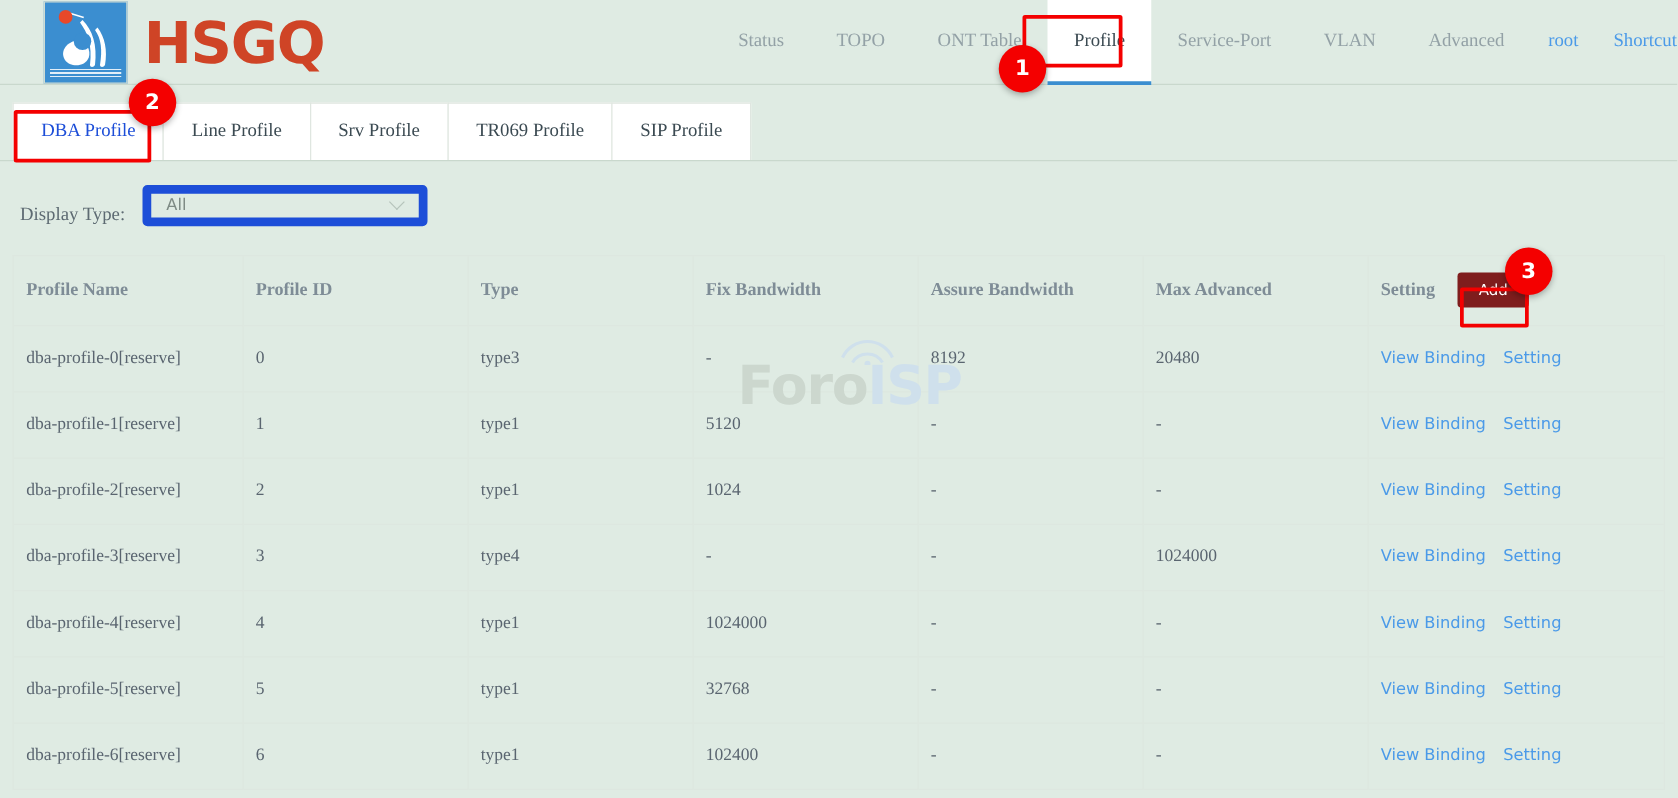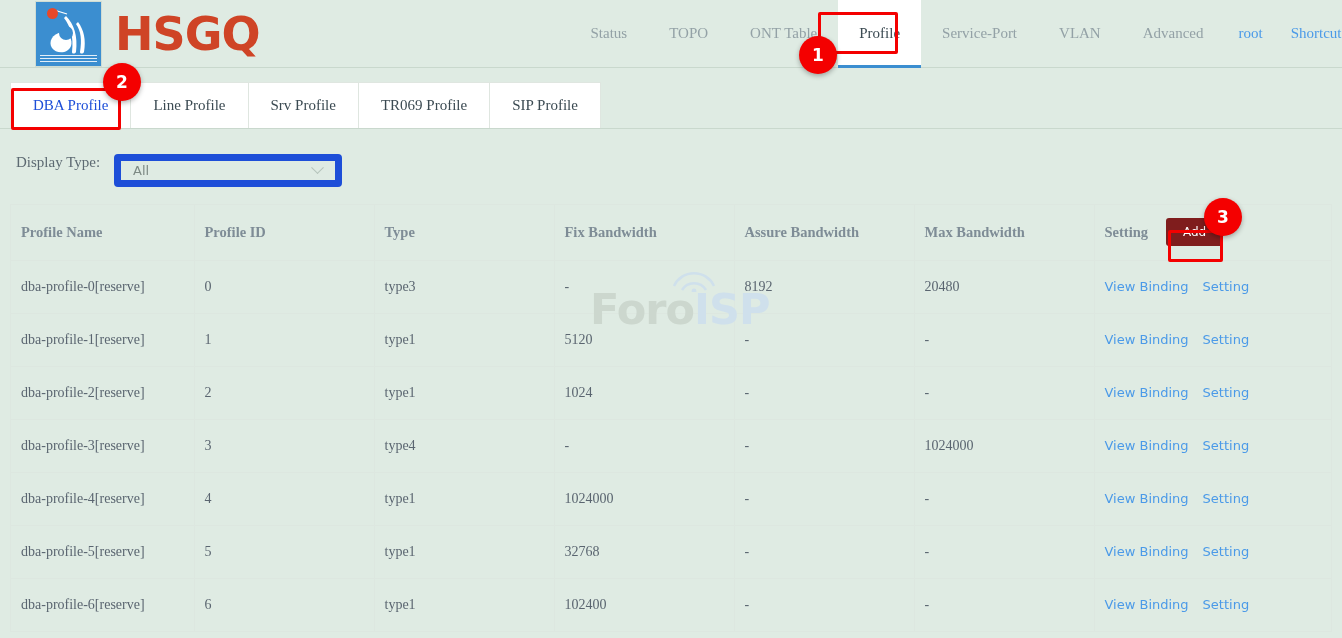--- a/index.html
+++ b/index.html
@@ -138,21 +138,21 @@
     color: #3b4a52;
     cursor: pointer;
     white-space: nowrap;
   }
   .tab:last-child { border-right: 1px solid #dfe6e0; }
   .tab.active { color: #1d4ed8; }
 
   
   .filter-bar {
     display: flex;
-    align-items: flex-start;
+    align-items: flex-end;
     padding: 25px 0 0 16px;
     height: 52px;
     box-sizing: border-box;
   }
   .filter-label {
     font-size: 15px;
     color: #5d6a72;
     margin-right: 14px;
   }
   .select {
@@ -350,21 +350,21 @@
 
 <div class="table-wrap">
   <table>
     <thead>
       <tr>
         <th class="c0">Profile Name</th>
         <th class="c1">Profile ID</th>
         <th class="c2">Type</th>
         <th class="c3">Fix Bandwidth</th>
         <th class="c4">Assure Bandwidth</th>
-        <th class="c5">Max Bandwidth</th>
+        <th class="c5">Max Advanced</th>
         <th class="c6">
           <div class="setting-head">
             <span>Setting</span>
             <button class="add-btn">Add</button>
           </div>
         </th>
       </tr>
     </thead>
     <tbody>
         <tr>

